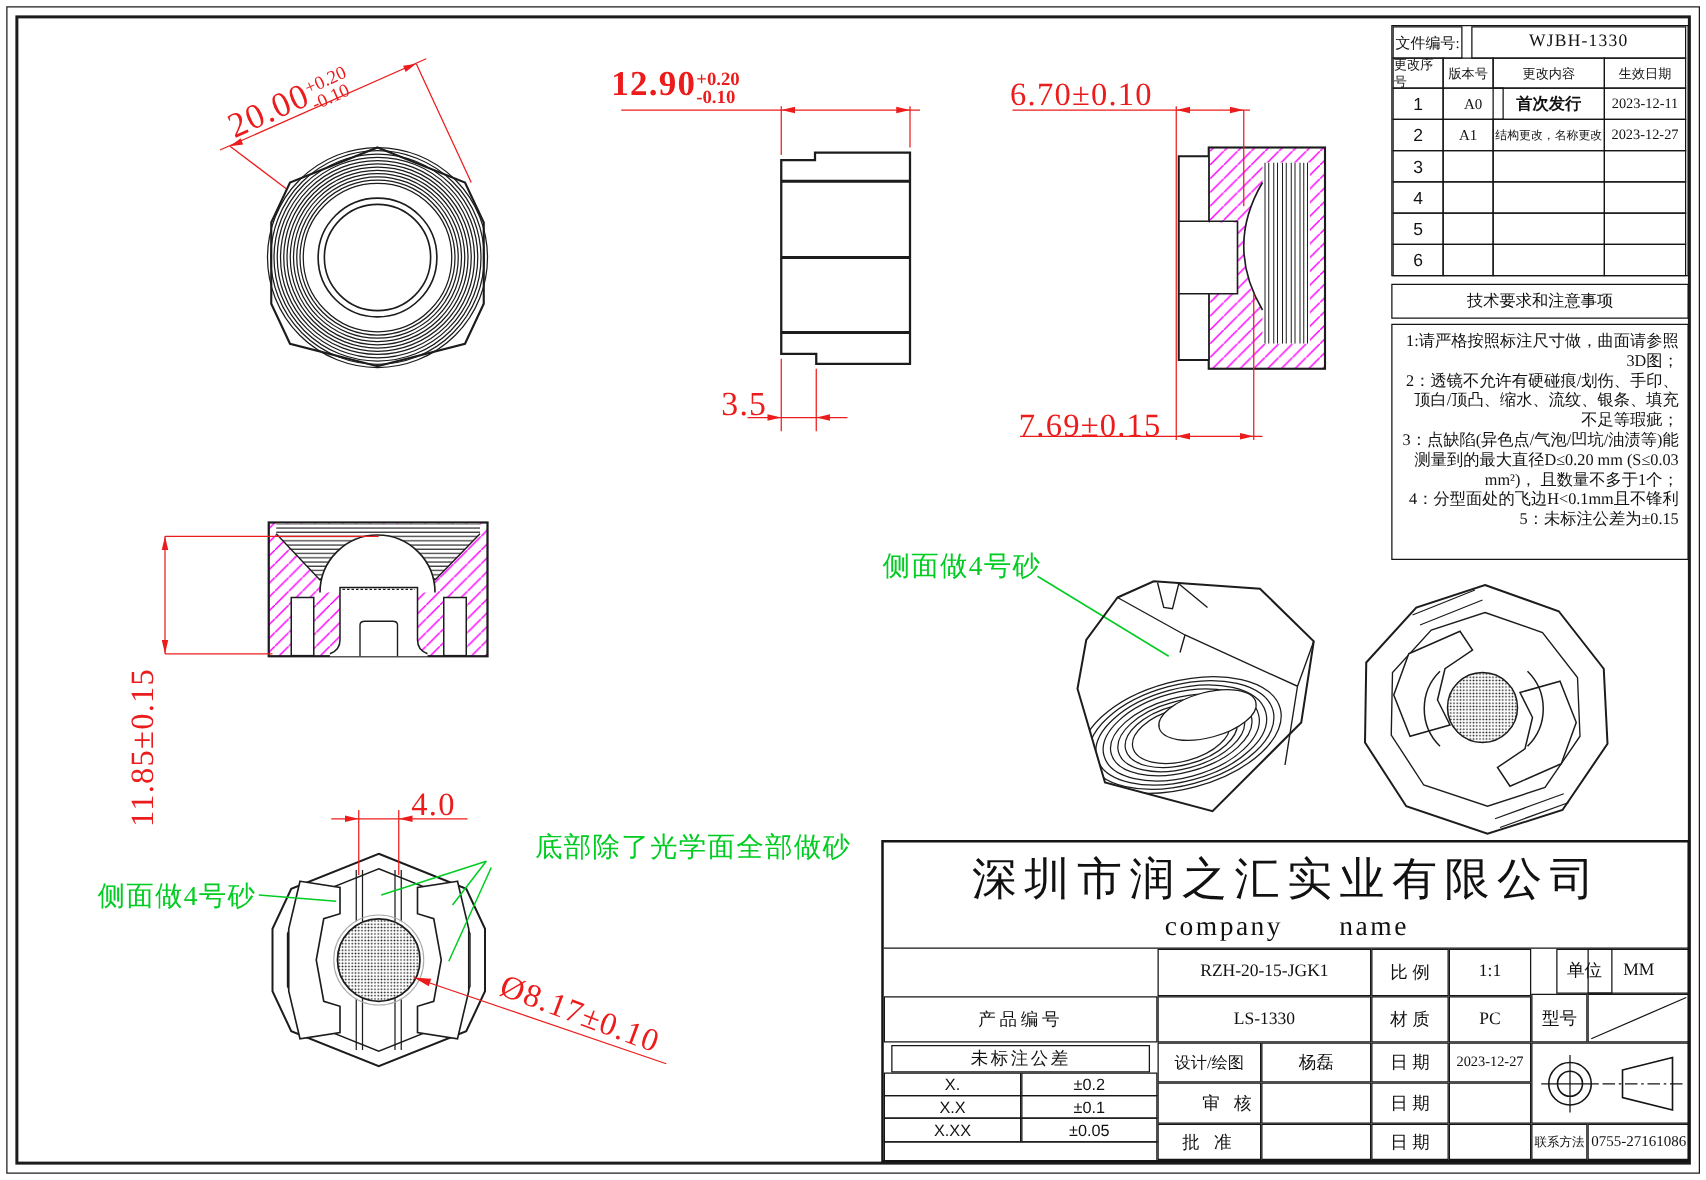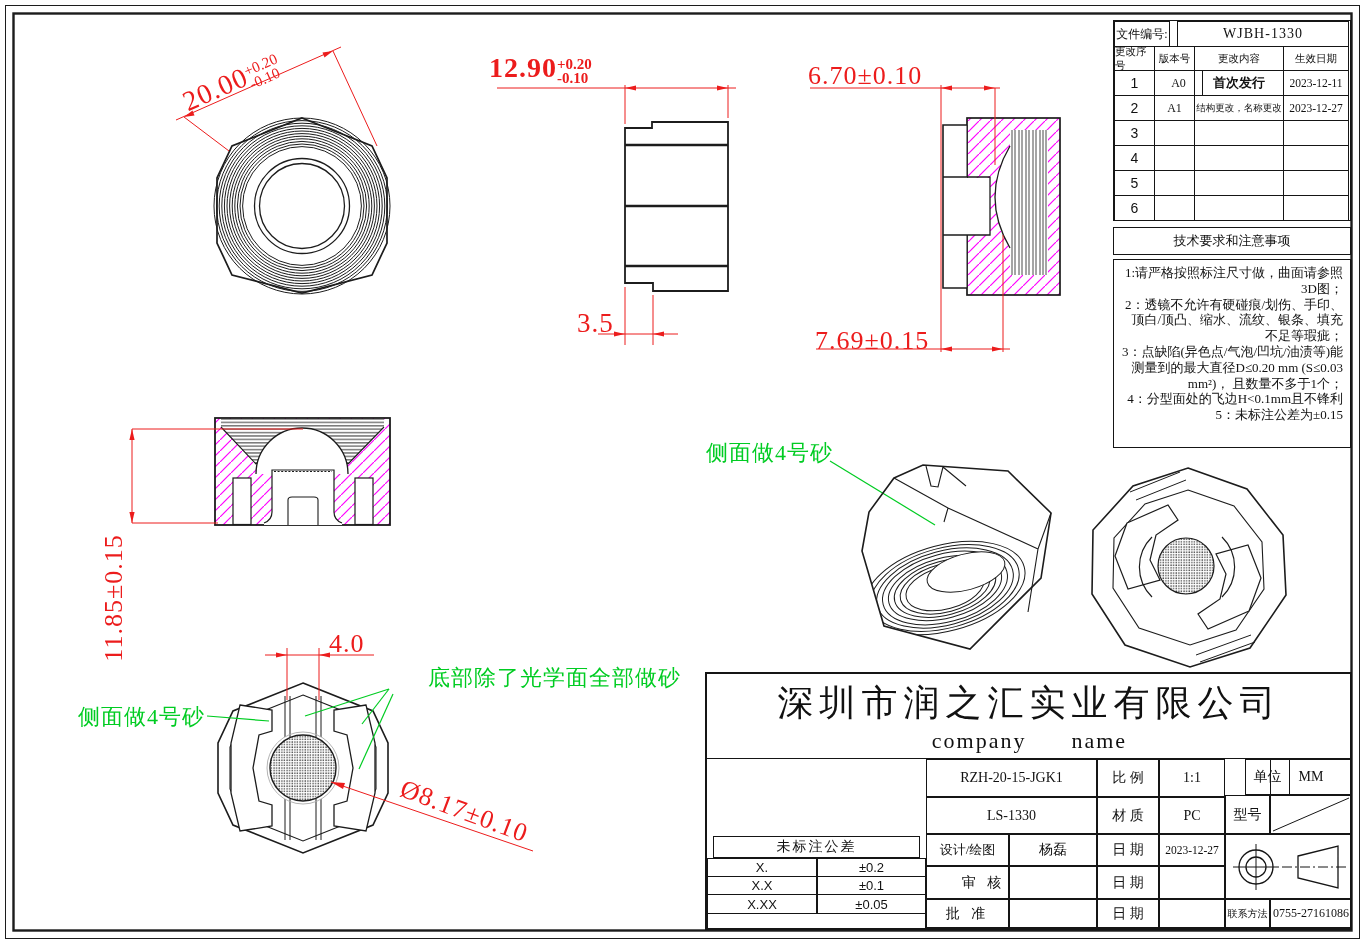--- a/index.html
+++ b/index.html
@@ -299,20 +299,21 @@
       <div style="font-size:36px; letter-spacing:6px;">深圳市润之汇实业有限公司</div>
       <div style="font-size:22px; white-space:pre; letter-spacing:2px;">company      name</div>
     </div>
 
     <div class="cell" style="left:219px; top:85px; width:171px; height:38px;">RZH-20-15-JGK1</div>
     <div class="cell" style="left:390px; top:85px; width:62px; height:38px;">比 例</div>
     <div class="cell" style="left:452px; top:85px; width:66px; height:38px;">1:1</div>
     <div class="cell" style="left:518px; top:85px; width:45px; height:36px;margin-left:20px;">单位</div>
     <div class="cell" style="left:563px; top:85px; width:82px; height:36px;">MM</div>
 
+    <div class="cell" style="left:0; top:123px; width:219px; height:37px; letter-spacing:3px;">产品编号</div>
     <div class="cell" style="left:219px; top:123px; width:171px; height:37px;">LS-1330</div>
     <div class="cell" style="left:390px; top:123px; width:62px; height:37px;">材 质</div>
     <div class="cell" style="left:452px; top:123px; width:66px; height:37px;">PC</div>
     <div class="cell" style="left:518px; top:121px; width:45px; height:39px;">型号</div>
     <div class="cell" style="left:563px; top:121px; width:82px; height:39px;">
       <svg width="80" height="37">
           <line x1="2" y1="35" x2="78" y2="2" stroke="#151515" stroke-width="1"></line>
         </svg>
     </div>
 

